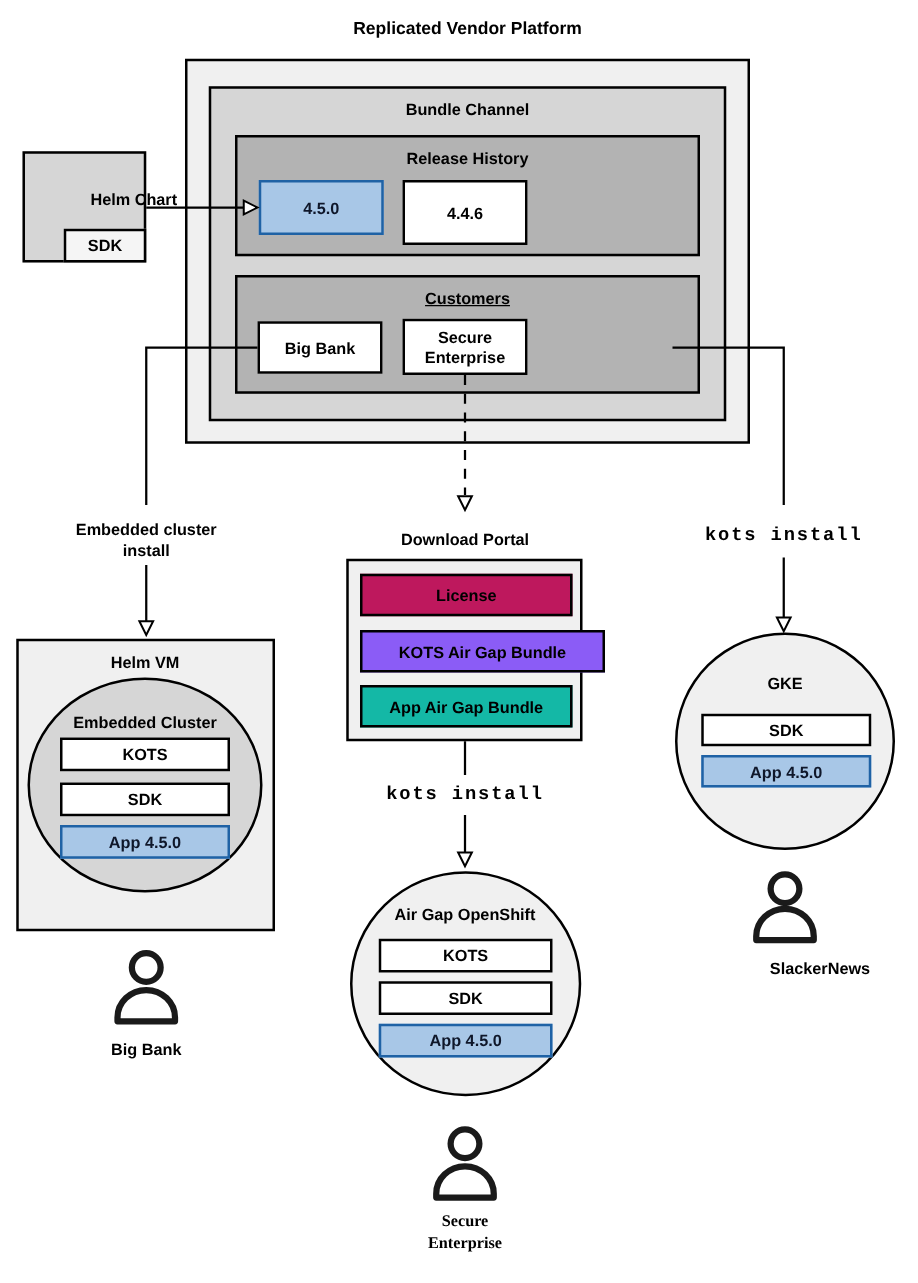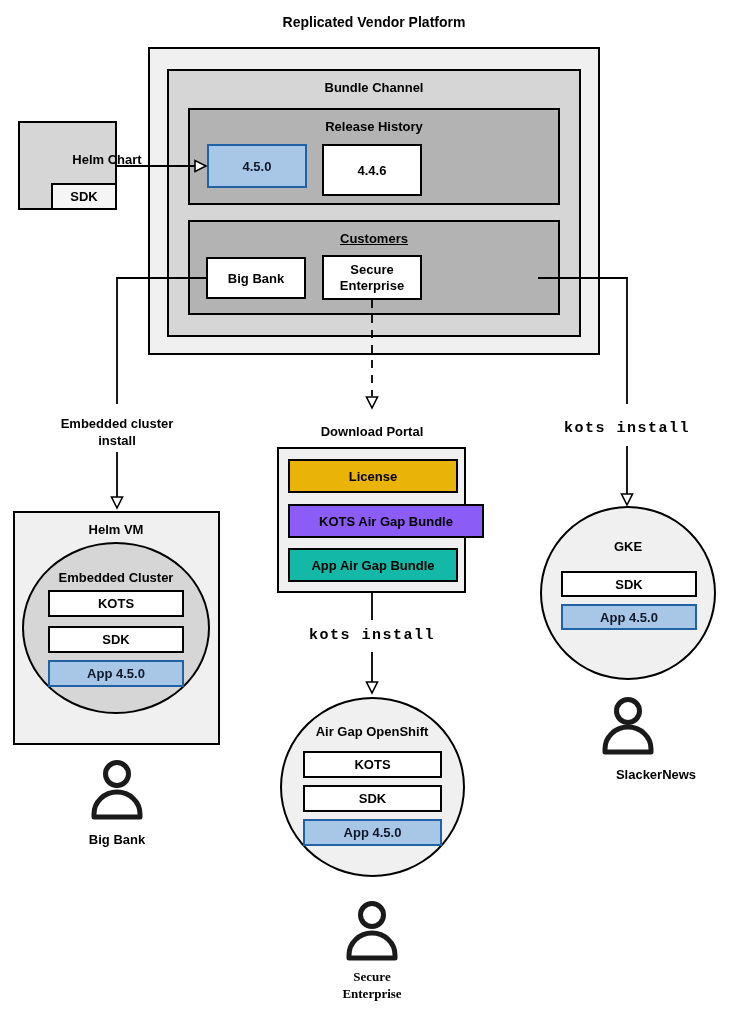--- a/index.html
+++ b/index.html
@@ -88,21 +88,21 @@
   <div class="lbl z3" style="left:116px;top:569px;">Embedded Cluster</div>
   <div class="comp z3" style="left:48px;top:590px;width:136px;height:27px;">KOTS</div>
   <div class="comp z3" style="left:48px;top:626px;width:136px;height:27px;">SDK</div>
   <div class="comp blue z3" style="left:48px;top:660px;width:136px;height:27px;">App 4.5.0</div>
 
   <div class="lbl z2" style="left:117px;top:831px;">Big Bank</div>
 
   <div class="lbl z2" style="left:372px;top:423px;">Download Portal</div>
 
   <div class="box light z1" style="left:277px;top:447px;width:189px;height:146px;"></div>
-  <div class="comp mid z2" style="left:288px;top:459px;width:170px;height:34px;background:#eab308;">License</div>
+  <div class="comp mid z2" style="left:288px;top:459px;width:170px;height:34px;background:#be185d;">License</div>
   <div class="comp z2" style="left:288px;top:504px;width:196px;height:34px;background:#8b5cf6;">KOTS Air Gap Bundle</div>
   <div class="comp z2" style="left:288px;top:548px;width:170px;height:34px;background:#14b8a6;">App Air Gap Bundle</div>
 
   <div class="lbl mono z2" style="left:372px;top:627px;">kots install</div>
 
   <div class="box light circle z1" style="left:280px;top:697px;width:185px;height:180px;"></div>
   <div class="lbl z2" style="left:372px;top:723px;">Air Gap OpenShift</div>
   <div class="comp z2" style="left:303px;top:751px;width:139px;height:27px;">KOTS</div>
   <div class="comp z2" style="left:303px;top:785px;width:139px;height:27px;">SDK</div>
   <div class="comp blue z2" style="left:303px;top:819px;width:139px;height:27px;">App 4.5.0</div>

